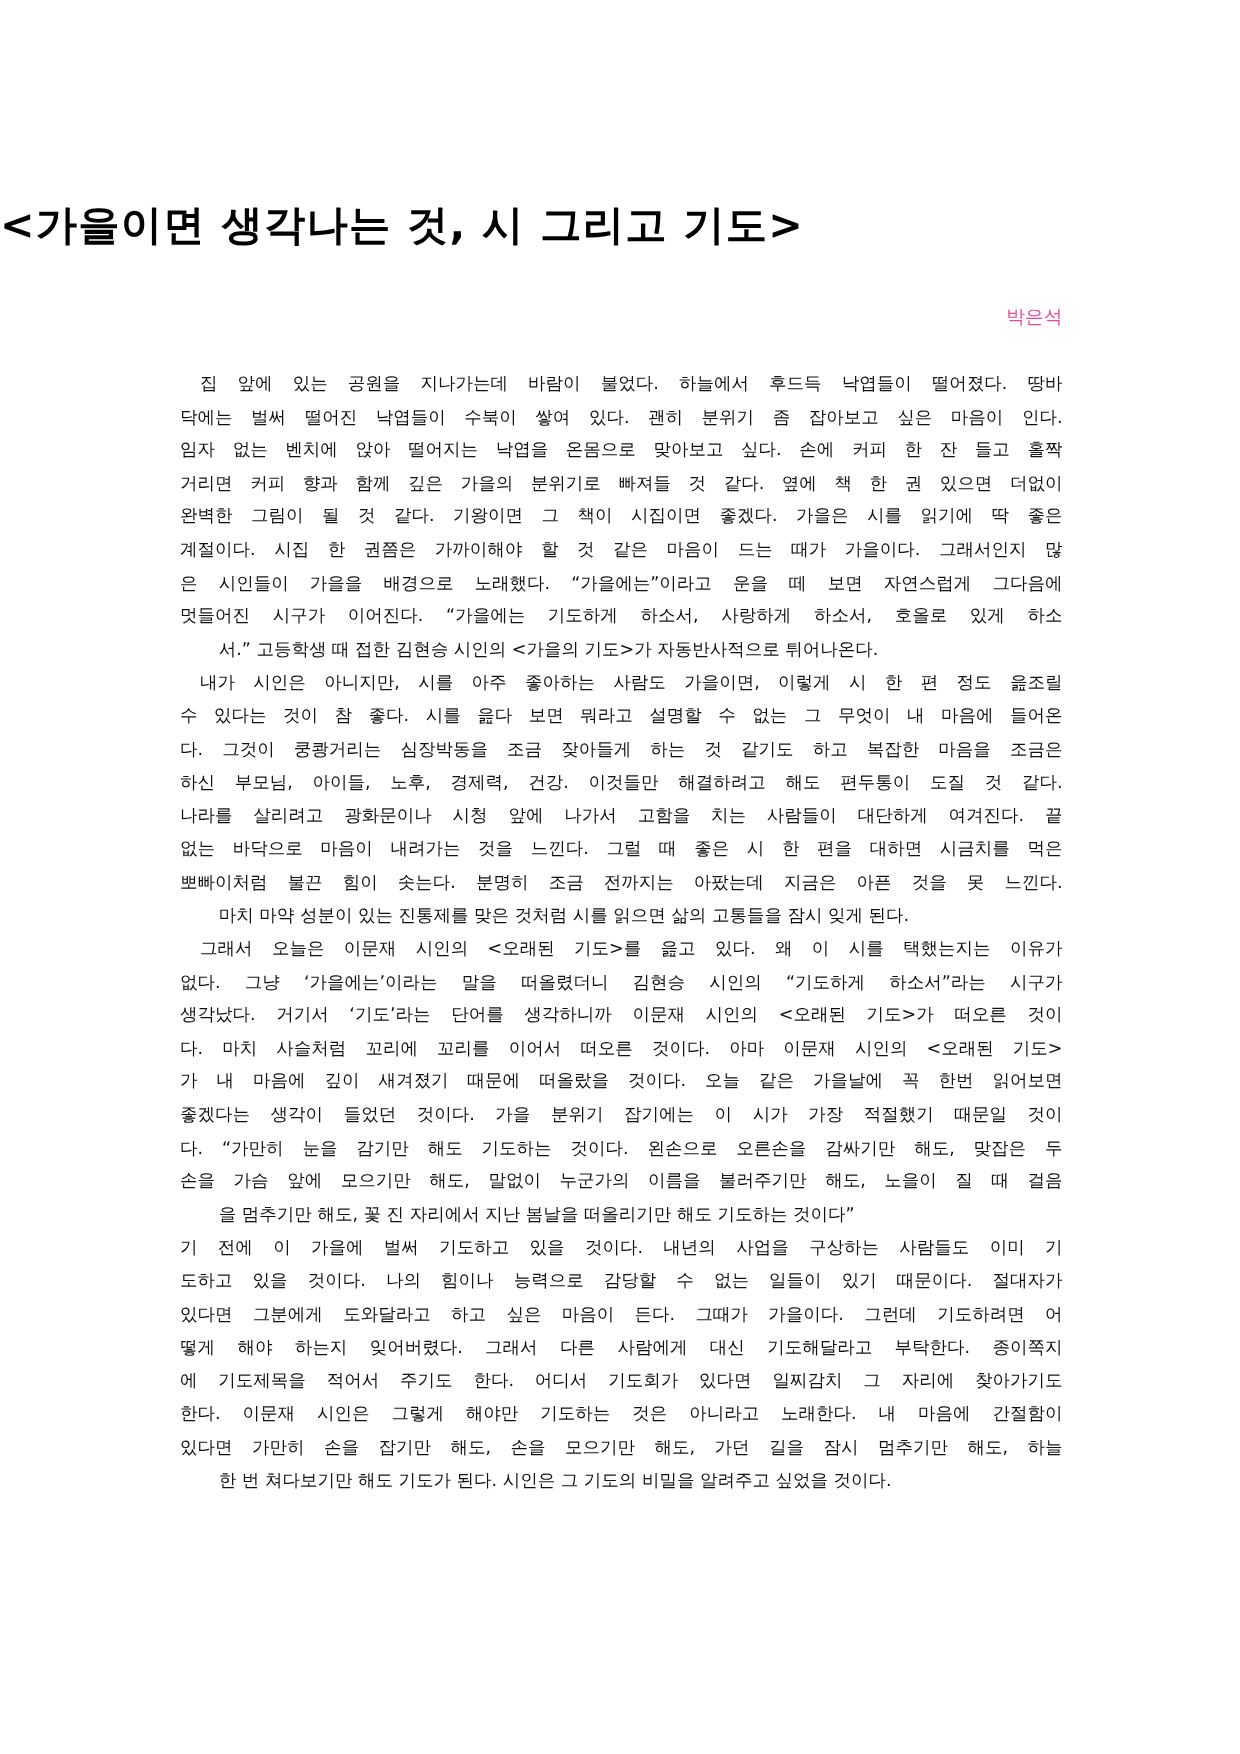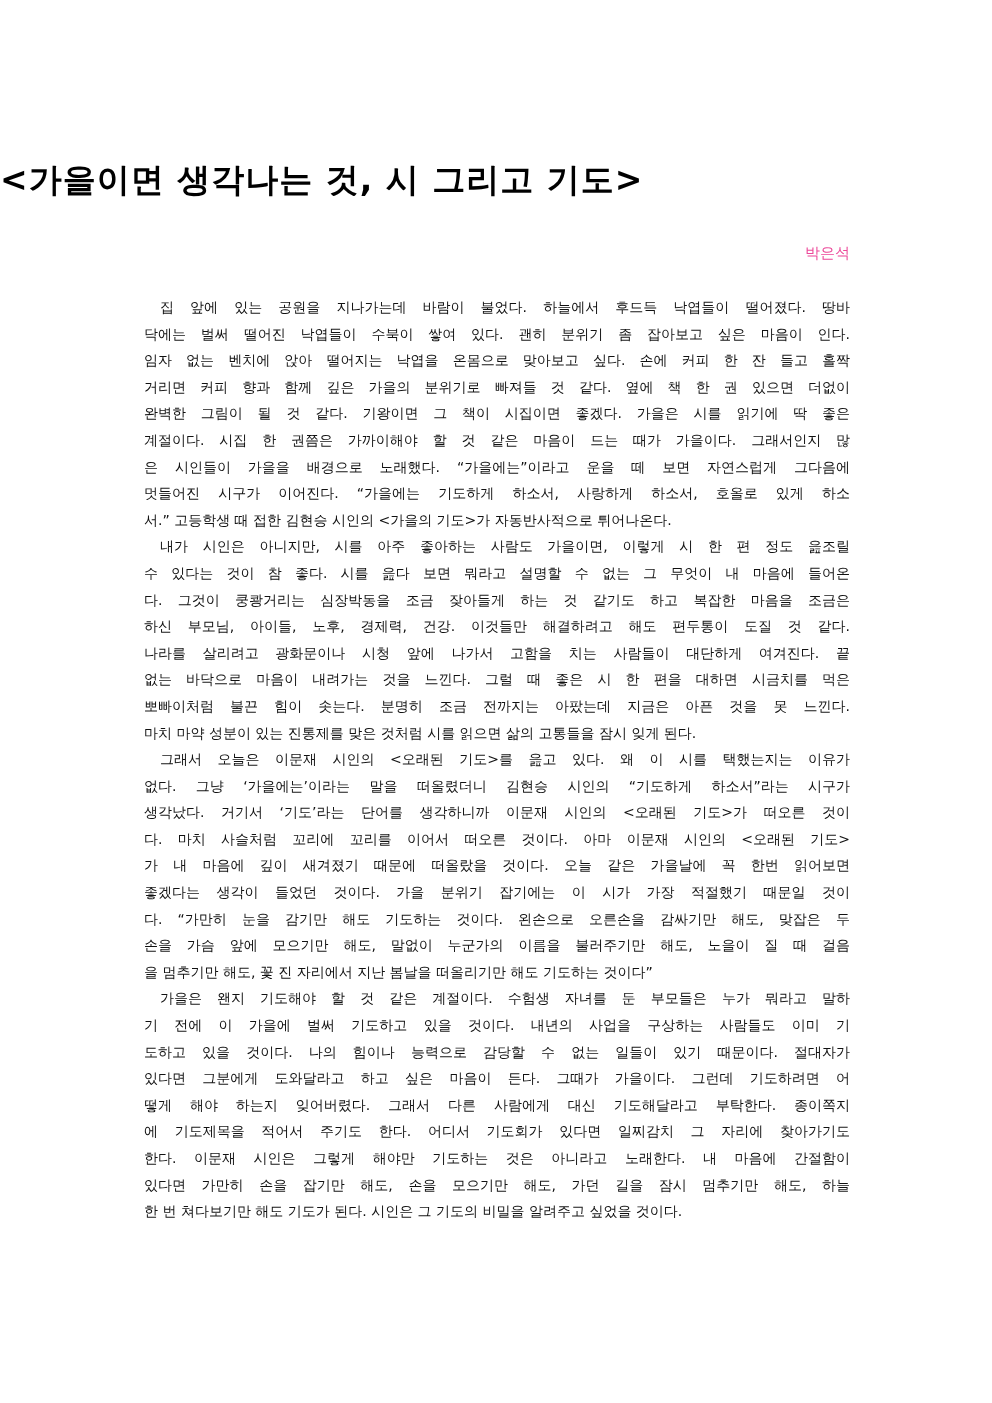--- a/index.html
+++ b/index.html
@@ -6,21 +6,21 @@
   body { width: 992px; height: 1403px; position: relative; overflow: hidden;
          font-family: "DejaVu Sans", "Liberation Sans", sans-serif; color: #111; }
   .page { position: absolute; left: 0; top: 0; width: 992px; height: 1403px; background: #fff; }
   .title { position: absolute; top: 158px; left: 0; width: 992px; 
            font-size: 33px; font-weight: bold; letter-spacing: 1px; color: #000; }
   .author { position: absolute; top: 244px; right: 142px; font-size: 15px; color: #ec4899; }
   .body { position: absolute; top: 294px; left: 144px; width: 706px; }
   .line { height: 26.6px; line-height: 26.6px; font-size: 14px; white-space: nowrap;
           text-align: justify; text-align-last: justify; overflow: hidden; }
   .line.indent { padding-left: 16px; }
-  .line.last { text-align-last: left; }
+  .line.last { text-align-last: left; margin-left: 31px; }
 </style>
 </head>
 <body>
 
 <div class="page">
   <div class="title">&lt;가을이면 생각나는 것, 시 그리고 기도&gt;</div>
   <div class="author">박은석</div>
   <div class="body" id="body">
       <div class="line indent">집 앞에 있는 공원을 지나가는데 바람이 불었다. 하늘에서 후드득 낙엽들이 떨어졌다. 땅바</div>
       <div class="line">닥에는 벌써 떨어진 낙엽들이 수북이 쌓여 있다. 괜히 분위기 좀 잡아보고 싶은 마음이 인다.</div>
@@ -41,21 +41,20 @@
       <div class="line last">마치 마약 성분이 있는 진통제를 맞은 것처럼 시를 읽으면 삶의 고통들을 잠시 잊게 된다.</div>
       <div class="line indent">그래서 오늘은 이문재 시인의 &lt;오래된 기도&gt;를 읊고 있다. 왜 이 시를 택했는지는 이유가</div>
       <div class="line">없다. 그냥 ‘가을에는’이라는 말을 떠올렸더니 김현승 시인의 “기도하게 하소서”라는 시구가</div>
       <div class="line">생각났다. 거기서 ‘기도’라는 단어를 생각하니까 이문재 시인의 &lt;오래된 기도&gt;가 떠오른 것이</div>
       <div class="line">다. 마치 사슬처럼 꼬리에 꼬리를 이어서 떠오른 것이다. 아마 이문재 시인의 &lt;오래된 기도&gt;</div>
       <div class="line">가 내 마음에 깊이 새겨졌기 때문에 떠올랐을 것이다. 오늘 같은 가을날에 꼭 한번 읽어보면</div>
       <div class="line">좋겠다는 생각이 들었던 것이다. 가을 분위기 잡기에는 이 시가 가장 적절했기 때문일 것이</div>
       <div class="line">다. “가만히 눈을 감기만 해도 기도하는 것이다. 왼손으로 오른손을 감싸기만 해도, 맞잡은 두</div>
       <div class="line">손을 가슴 앞에 모으기만 해도, 말없이 누군가의 이름을 불러주기만 해도, 노을이 질 때 걸음</div>
       <div class="line last">을 멈추기만 해도, 꽃 진 자리에서 지난 봄날을 떠올리기만 해도 기도하는 것이다”</div>
-      <div class="line indent">가을은 왠지 기도해야 할 것 같은 계절이다. 수험생 자녀를 둔 부모들은 누가 뭐라고 말하</div>
       <div class="line">기 전에 이 가을에 벌써 기도하고 있을 것이다. 내년의 사업을 구상하는 사람들도 이미 기</div>
       <div class="line">도하고 있을 것이다. 나의 힘이나 능력으로 감당할 수 없는 일들이 있기 때문이다. 절대자가</div>
       <div class="line">있다면 그분에게 도와달라고 하고 싶은 마음이 든다. 그때가 가을이다. 그런데 기도하려면 어</div>
       <div class="line">떻게 해야 하는지 잊어버렸다. 그래서 다른 사람에게 대신 기도해달라고 부탁한다. 종이쪽지</div>
       <div class="line">에 기도제목을 적어서 주기도 한다. 어디서 기도회가 있다면 일찌감치 그 자리에 찾아가기도</div>
       <div class="line">한다. 이문재 시인은 그렇게 해야만 기도하는 것은 아니라고 노래한다. 내 마음에 간절함이</div>
       <div class="line">있다면 가만히 손을 잡기만 해도, 손을 모으기만 해도, 가던 길을 잠시 멈추기만 해도, 하늘</div>
       <div class="line last">한 번 쳐다보기만 해도 기도가 된다. 시인은 그 기도의 비밀을 알려주고 싶었을 것이다.</div>
     </div>
 </div>

